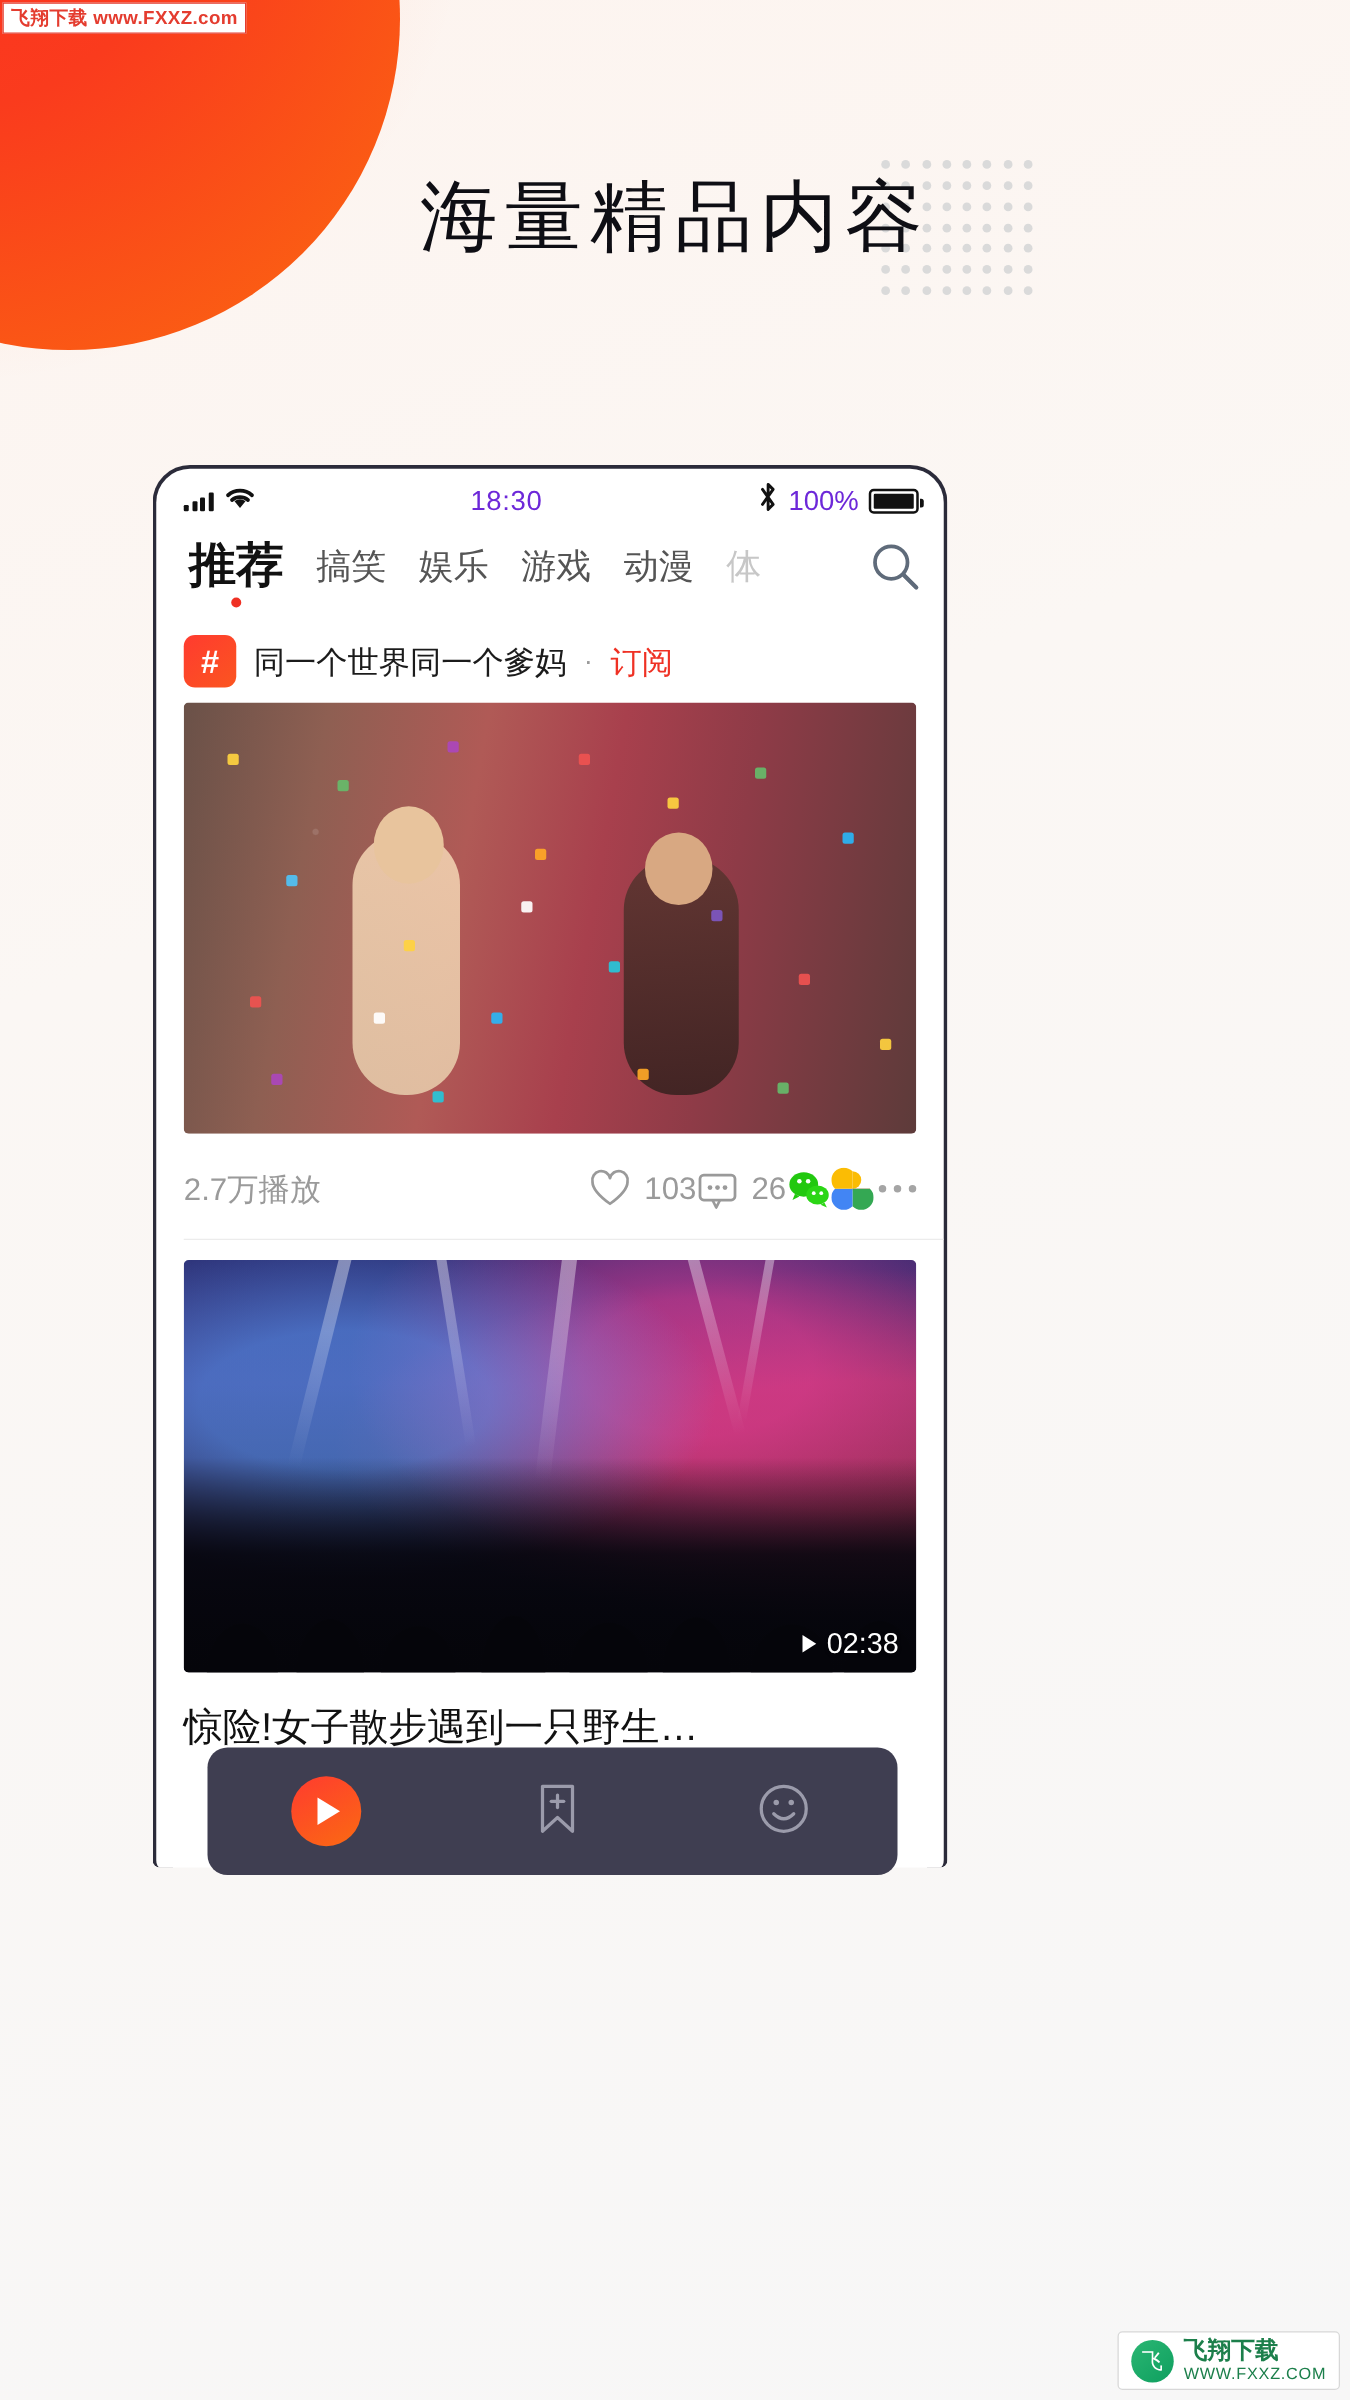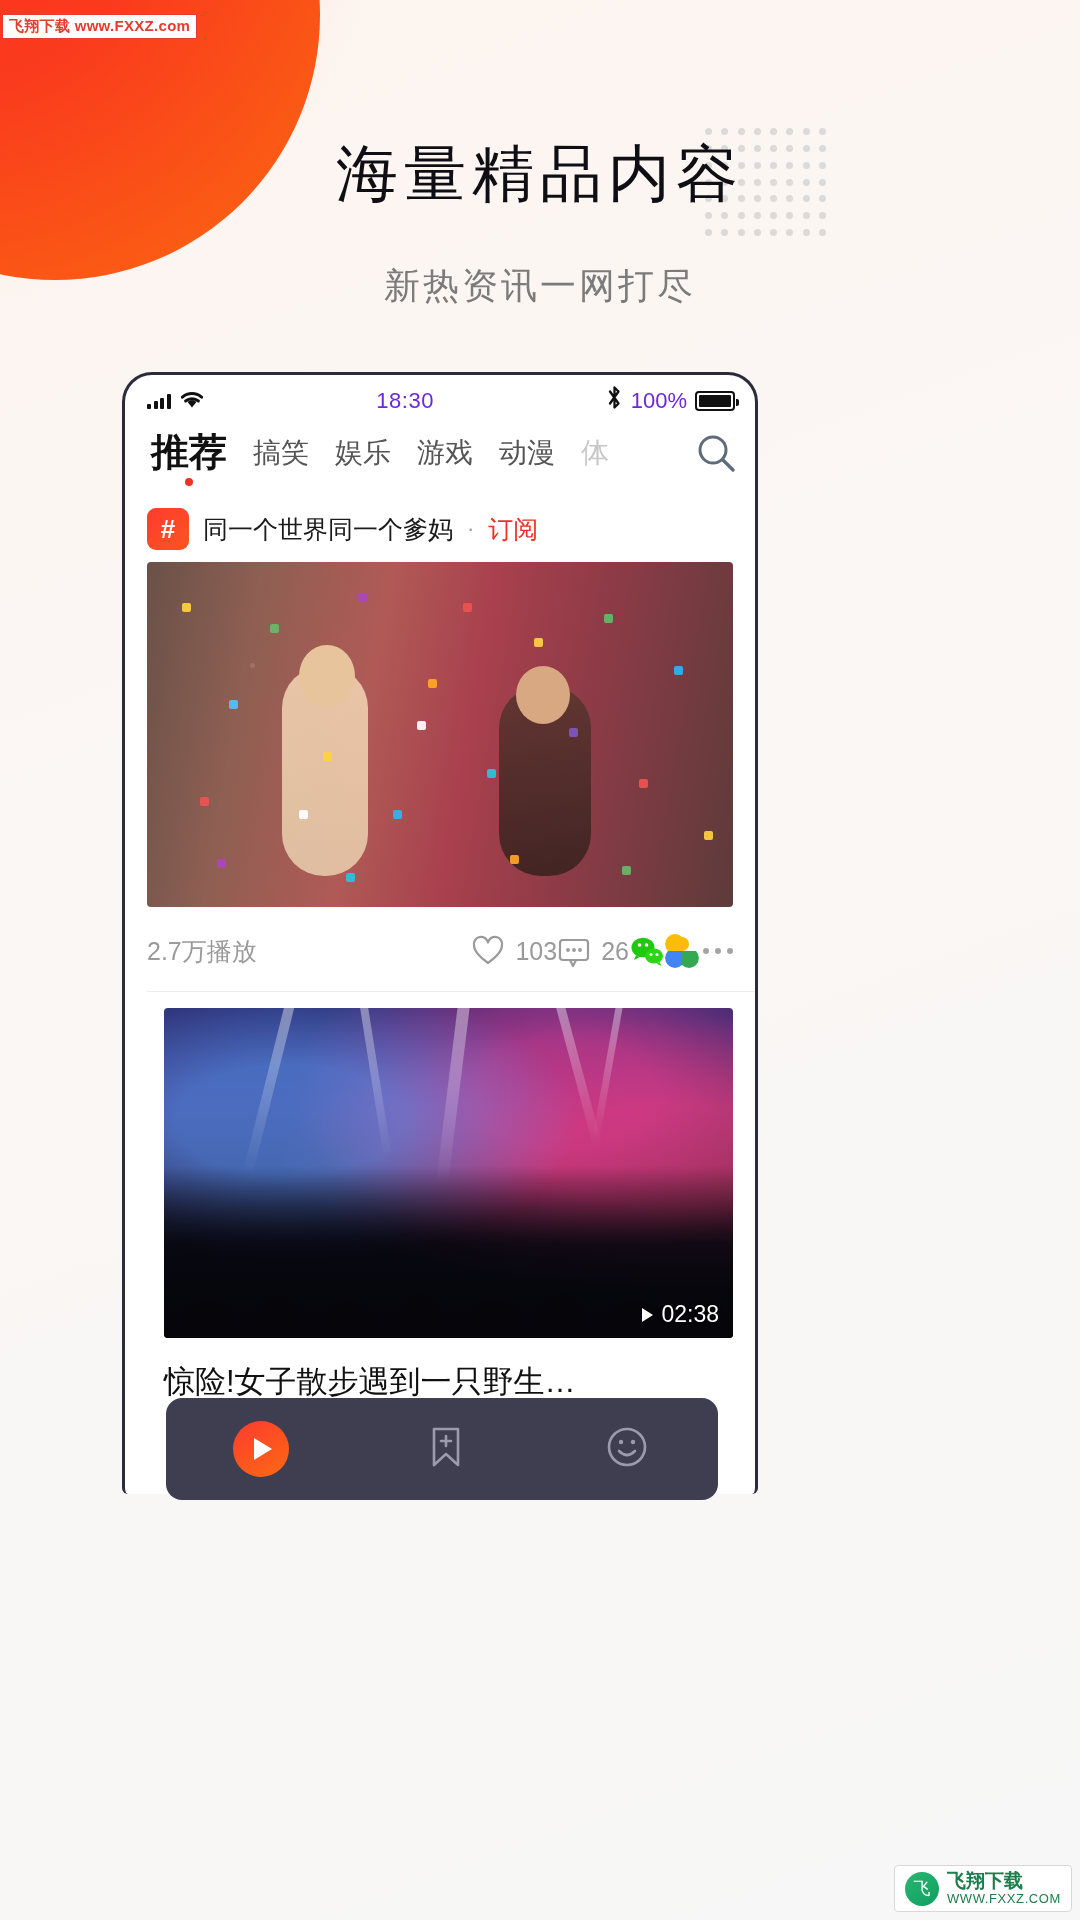--- a/index.html
+++ b/index.html
@@ -253,21 +253,21 @@
     width: 34px; height: 34px; border-radius: 50%;
     background: linear-gradient(140deg,#2bb673,#0e9f5f);
     display:flex; align-items:center; justify-content:center;
     color: #fff; font-size: 17px;
   }
   .wm-bottom .txt b { display: block; font-size: 19px; color: #1c7f4b; line-height: 1.05; }
   .wm-bottom .txt span { display: block; font-size: 13px; color: #1c7f4b; letter-spacing: .6px; }
 
   
   .wm-top {
-    position: absolute; left: 2px; top: 14px;
+    position: absolute; left: 2px; top: 2px;
     background: #fff; border: 1px solid #e43c2f;
     padding: 2px 6px;
     font-size: 15px; color: #e43c2f; font-weight: bold;
     letter-spacing: .3px;
   }
 </style>
 </head>
 <body>
 
 <div class="promo-bg">
@@ -327,21 +327,20 @@
       <i></i>
       <i></i>
       <i></i>
       <i></i>
       <i></i>
       <i></i>
       <i></i>
   </div>
 
   <div class="headline">海量精品内容</div>
-  <div class="subhead">新热资讯一网打尽</div>
 </div>
 
 <div class="phone">
 
   <div class="statusbar">
     <div class="sb-left">
       <span class="signal">
           <i></i>
           <i></i>
           <i></i>
@@ -475,21 +474,21 @@
               <i></i>
               <i></i>
               <i></i>
             </span>
         </span>
       </div>
     </div>
 
     <div class="divider"></div>
 
-    <div class="card" style="padding-top:16px;margin-left:17px;">
+    <div class="card" style="padding-top:16px;">
       <div class="thumb thumb-2" style="height:330px;">
         <div class="stage-lights">
           <i style="left:22%;top:-6%;width:10px;height:58%;transform:rotate(14deg);"></i>
           <i style="left:34%;top:-6%;width:8px;height:52%;transform:rotate(-9deg);"></i>
           <i style="left:52%;top:-6%;width:12px;height:60%;transform:rotate(7deg);"></i>
           <i style="left:68%;top:-6%;width:9px;height:50%;transform:rotate(-15deg);"></i>
           <i style="left:80%;top:-6%;width:7px;height:46%;transform:rotate(10deg);"></i>
         </div>
         <div class="crowd"></div>
         <div class="duration">

